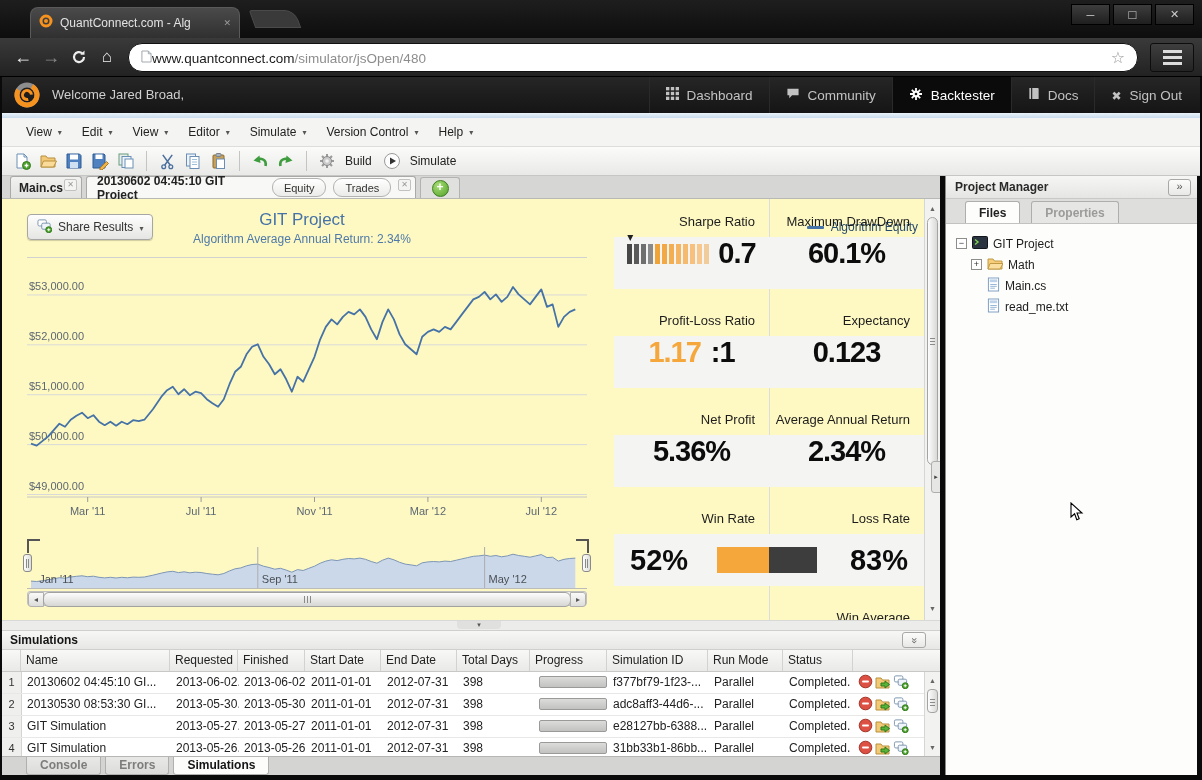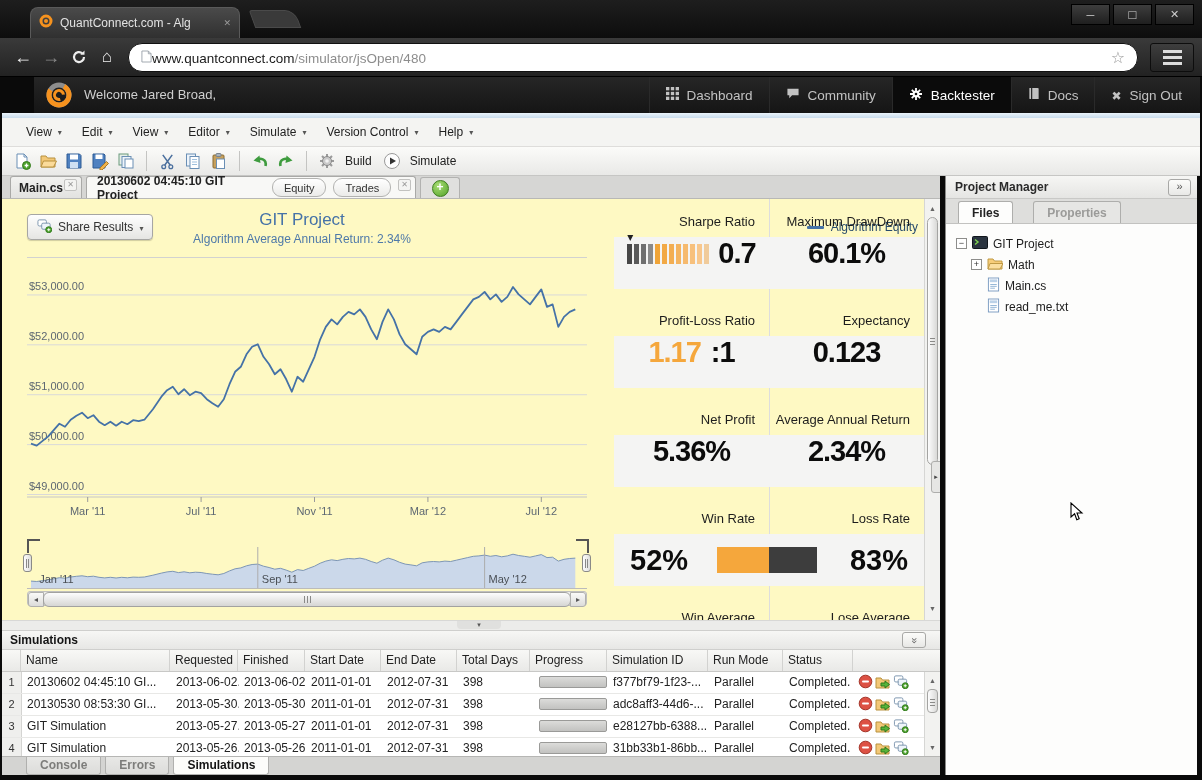--- a/index.html
+++ b/index.html
@@ -21,21 +21,21 @@
   .nav-btn{position:absolute;top:6px;width:26px;height:26px;display:flex;align-items:center;justify-content:center;color:#ededed;font-size:18px;font-weight:bold;}
   .glyph-back::before{content:"\2190";} .glyph-fwd::before{content:"\2192";} .glyph-home::before{content:"\2302";font-size:17px;}
   .dim{color:#8a8a8a;}
   .url-bar{position:absolute;left:128px;top:5px;right:64px;height:29px;background:#fff;border-radius:14px;display:flex;align-items:center;padding:0 12px;gap:0;box-sizing:border-box;border:1px solid #111;}
   .url-host{font-size:13.5px;color:#1a1a1a;} .url-path{font-size:13.5px;color:#8d8d8d;}
   .star{margin-left:auto;color:#9a9a9a;font-size:16px;} .star::before{content:"\2606";}
   .menu-btn{position:absolute;right:8px;top:5px;width:42px;height:27px;background:linear-gradient(#3e3e3e,#242424);border:1px solid #0d0d0d;border-radius:3px;
     display:flex;flex-direction:column;align-items:center;justify-content:center;gap:3px;}
   .menu-line{width:19px;height:3px;background:#dcdcdc;}
   
-  .app-header{position:absolute;top:77px;left:2px;right:2px;height:36px;background:linear-gradient(#262626,#151515);margin-left:32px;}
+  .app-header{position:absolute;top:77px;left:2px;right:2px;height:36px;background:linear-gradient(#262626,#151515);}
   .qc-logo{position:absolute;left:12px;top:5px;}
   .welcome{position:absolute;left:50px;top:0;line-height:36px;color:#cfcfcf;font-size:13px;}
   .app-nav{position:absolute;right:2px;top:0;height:36px;display:flex;}
   .nav-item{display:flex;align-items:center;gap:8px;padding:0 16px;color:#c2c2c2;font-size:13.5px;border-left:1px solid #2a2a2a;cursor:pointer;}
   .nav-item.active{background:#0b0b0b;color:#fff;}
   .nav-item svg{flex:none;}
   .glyph-xmark::before{content:"\2716";font-size:12px;}
   .blue-strip{position:absolute;top:113px;left:2px;right:2px;height:5px;background:linear-gradient(#eaf3fa,#c9dcec);}
   
   .menubar{position:absolute;top:118px;left:2px;right:2px;height:29px;background:#f4f4f2;border-bottom:1px solid #dedddb;display:flex;align-items:center;padding-left:14px;box-sizing:border-box;}
@@ -138,21 +138,21 @@
   .svs-thumb{position:absolute;left:2px;top:17px;width:11px;height:24px;background:linear-gradient(90deg,#fdfdfd,#d9d9d7);border:1px solid #a4a4a2;border-radius:4px;box-sizing:border-box;}
   .bottom-tabs{position:absolute;left:0;right:0;top:126px;height:19px;background:#d4d4d2;border-top:1px solid #b6b6b4;display:flex;gap:4px;padding-left:24px;box-sizing:border-box;}
   .btab{padding:0 13px;border:1px solid #b0b0ae;border-top:none;border-radius:0 0 3px 3px;background:linear-gradient(#e8e8e6,#dcdcda);color:#7d7d7b;font-weight:bold;font-size:12px;line-height:17px;}
   .btab.active{background:#fcfcfa;color:#151515;}
   
   .pm-panel{position:absolute;top:176px;left:945px;width:252px;height:599px;background:#fdfdfc;box-sizing:border-box;border-left:1px solid #8a8a88;}
   .pm-header{height:23px;background:linear-gradient(#f6f6f4,#e5e5e3);border-bottom:1px solid #c9c9c7;display:flex;align-items:center;box-sizing:border-box;}
   .pm-title{font-weight:bold;font-size:12px;color:#2a2a2a;padding-left:9px;}
   .pm-collapse{margin-left:auto;margin-right:6px;width:21px;height:15px;border:1px solid #a8a8a6;border-radius:3px;background:linear-gradient(#fcfcfa,#e8e8e6);color:#555;text-align:center;line-height:13px;font-size:11px;}
   .pm-collapse::before{content:"\00BB";}
-  .pm-tabs{height:25px;background:#dededc;border-bottom:1px solid #c2c2c0;display:flex;align-items:flex-end;padding-left:12px;gap:20px;box-sizing:border-box;}
+  .pm-tabs{height:25px;background:#dededc;border-bottom:1px solid #c2c2c0;display:flex;align-items:flex-end;padding-left:19px;gap:11px;box-sizing:border-box;}
   .pm-tab{height:22px;padding:0 13px;border:1px solid #aeaeac;border-bottom:none;border-radius:3px 3px 0 0;font-size:12px;font-weight:bold;line-height:22px;box-sizing:border-box;}
   .pm-tab.active{background:#fdfdfc;color:#222;}
   .pm-tab.inactive{background:#e6e6e4;color:#9b9b99;}
   .pm-tree{padding:9px 0 0 10px;font-size:12px;color:#1d1d1d;}
   .tree-row{height:21px;display:flex;align-items:center;gap:5px;}
   .ind1{padding-left:15px;} .ind2{padding-left:31px;}
   .expander{width:11px;height:11px;border:1px solid #8d8d8b;background:#fff;font-size:9px;line-height:9px;text-align:center;color:#333;box-sizing:border-box;flex:none;}
   .exp-minus::before{content:"\2212";} .exp-plus::before{content:"+";}
   
   .cursor{position:absolute;left:1070px;top:502px;pointer-events:none;}
@@ -507,21 +507,20 @@
       <div class="stat-label">Loss Rate</div>
     </div>
     <div class="win-band">
       <span class="win-pct">52%</span>
       <span class="bar-orange"></span>
       <span class="bar-dark"></span>
       <span class="loss-pct">83%</span>
     </div>
     <div class="stat-labels">
       <div class="stat-label">Win Average</div>
-      <div class="stat-label">Lose Average</div>
     </div>
   </div>
 
   <div class="vscroll">
     <div class="vs-btn vs-up"></div>
     <div class="vs-thumb">
         <div class="vs-grip"></div>
       </div>
     <div class="vs-btn vs-down"></div>
     <div class="panel-collapse"></div>

